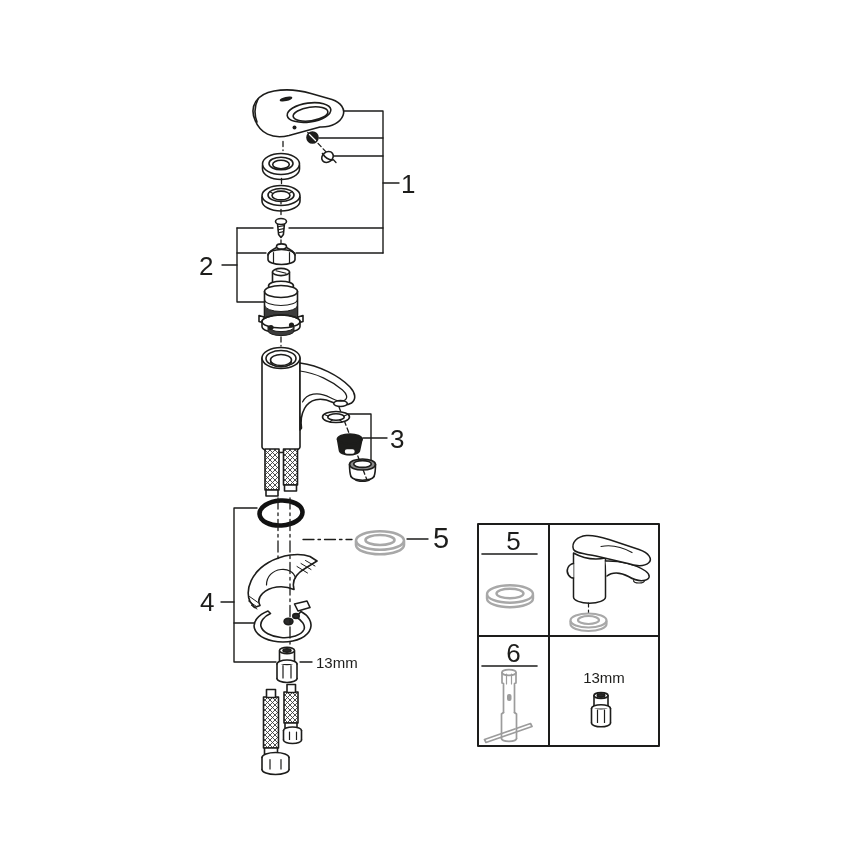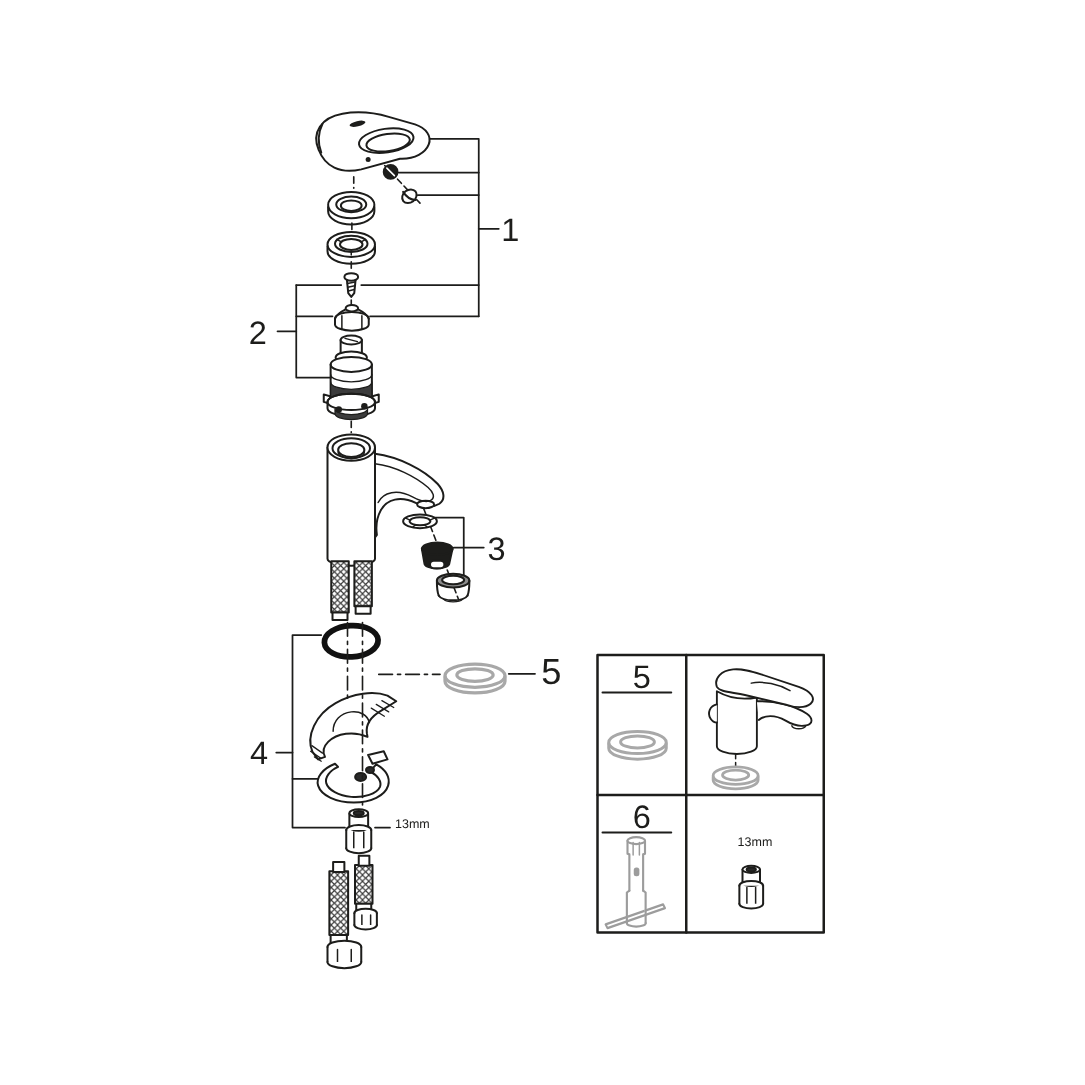--- a/index.html
+++ b/index.html
@@ -2,21 +2,21 @@
 <html><head>
 <meta charset="utf-8">
 <style>
   html,body{margin:0;padding:0;background:#fff;}
   .stage{position:relative;width:868px;height:868px;background:#fff;overflow:hidden;
          font-family:"Liberation Sans",sans-serif;color:#1d1d1b;}
   .stage svg{position:absolute;left:0;top:0;}
   .lbl{position:absolute;line-height:1;color:#1d1d1b;white-space:nowrap;}
   .num{font-size:26px;}
   .num-lg{font-size:29px;}
-  .small{font-size:10px;}
+  .small{font-size:15px;}
   .ctr{text-align:center;}
 </style>
 </head>
 <body>
 
 <div class="stage">
 
 <svg width="868" height="868" viewBox="0 0 868 868">
   <defs>
     <pattern id="braid" width="5" height="5" patternUnits="userSpaceOnUse">

